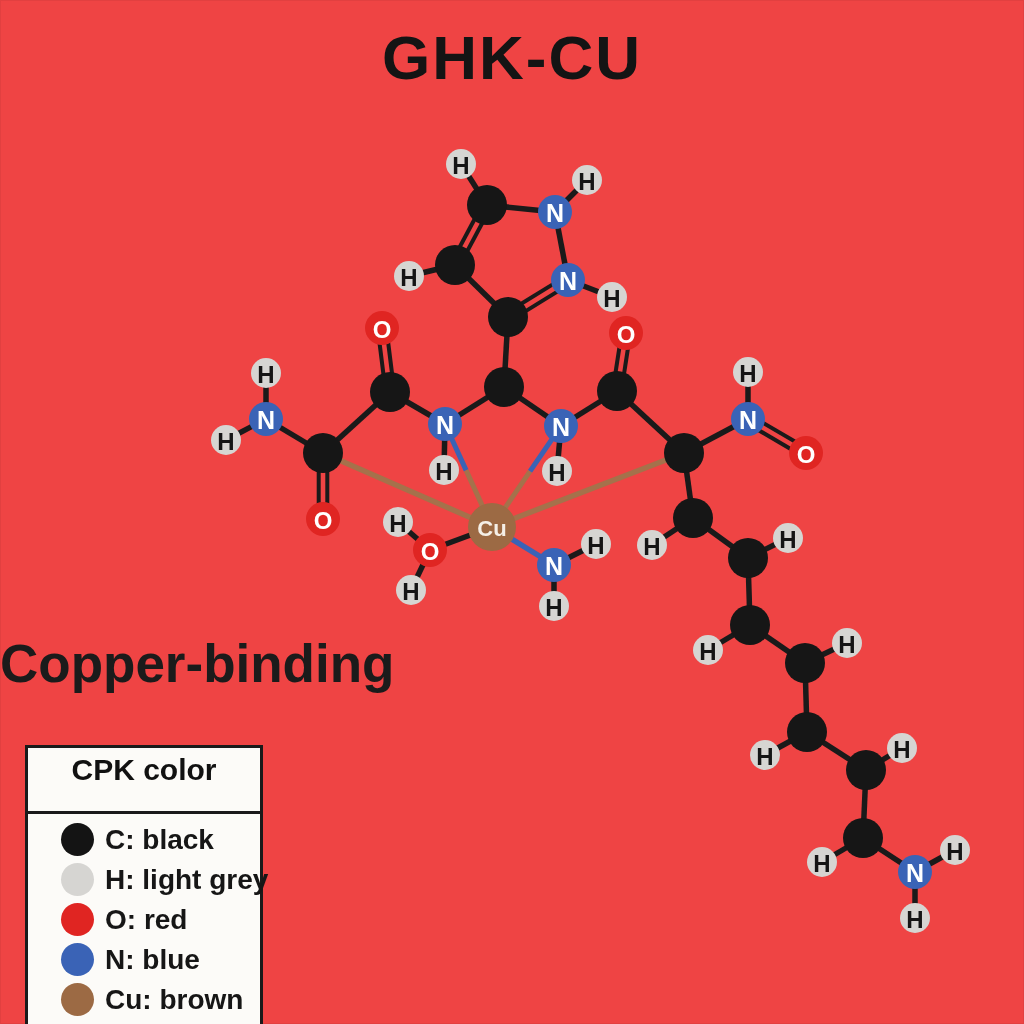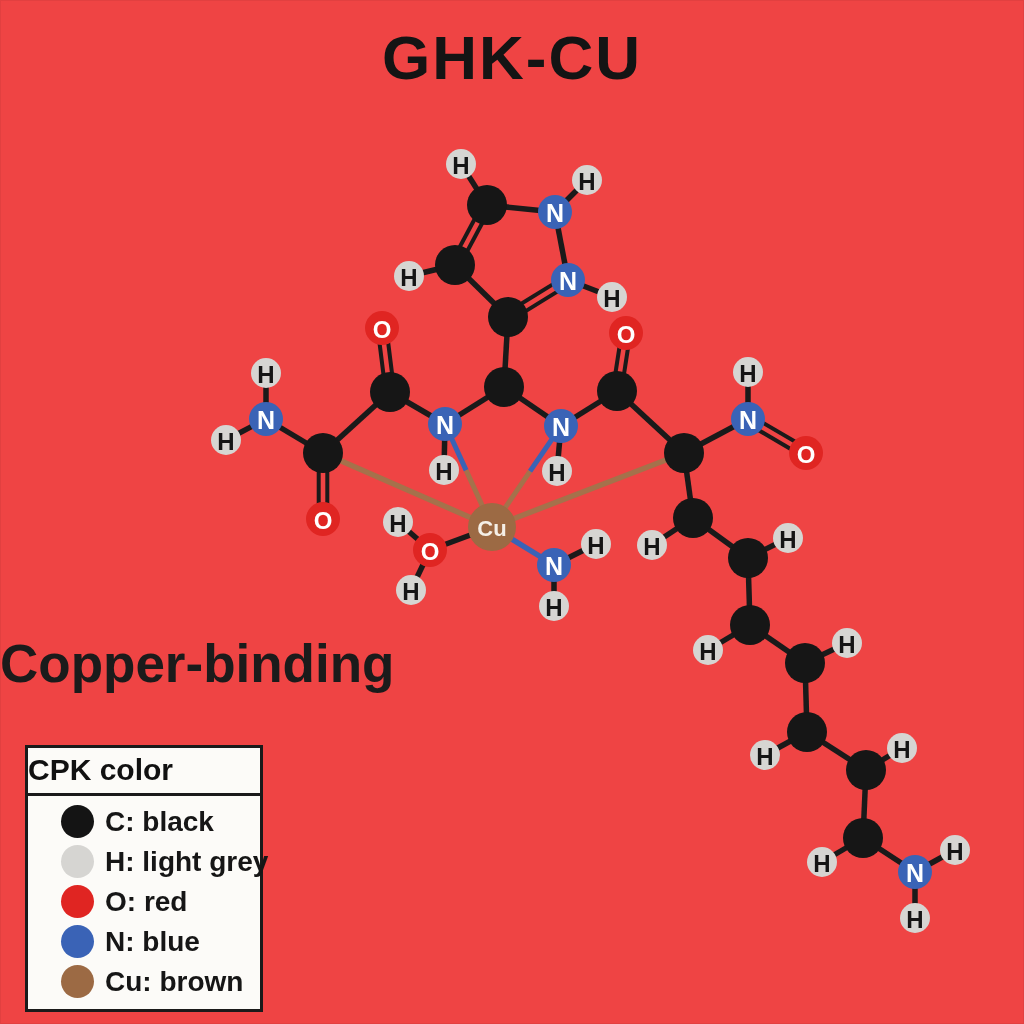--- a/index.html
+++ b/index.html
@@ -16,22 +16,22 @@
   svg.mol text{font-family:"Liberation Sans",sans-serif;}
   .caption{
     position:absolute;top:640px;left:0;width:100%;text-align:left;
     font-size:53px;font-weight:bold;color:#1b1b1b;line-height:47px;
   }
   .legend{
     position:absolute;left:25px;top:745px;width:238px;
     background:#fcfbf8;border:3px solid #1a1a1a;box-sizing:border-box;
   }
   .legend-header{
-    text-align:left;font-size:30px;font-weight:bold;color:#111;
-    padding:5px 0 6px;border-bottom:3px solid #1a1a1a;
+    text-align:center;font-size:30px;font-weight:bold;color:#111;
+    padding:5px 0 24px;border-bottom:3px solid #1a1a1a;
   }
   .legend-items{padding:9px 0 11px 13px;display:flex;flex-direction:column;gap:7px;margin-left:20px;}
   .legend-row{display:flex;align-items:center;gap:11px;}
   .swatch{width:33px;height:33px;border-radius:50%;flex:0 0 auto;}
   .legend-label{font-size:28px;font-weight:bold;color:#161616;white-space:nowrap;}
 </style>
 </head>
 <body>
 
 <div class="page">

